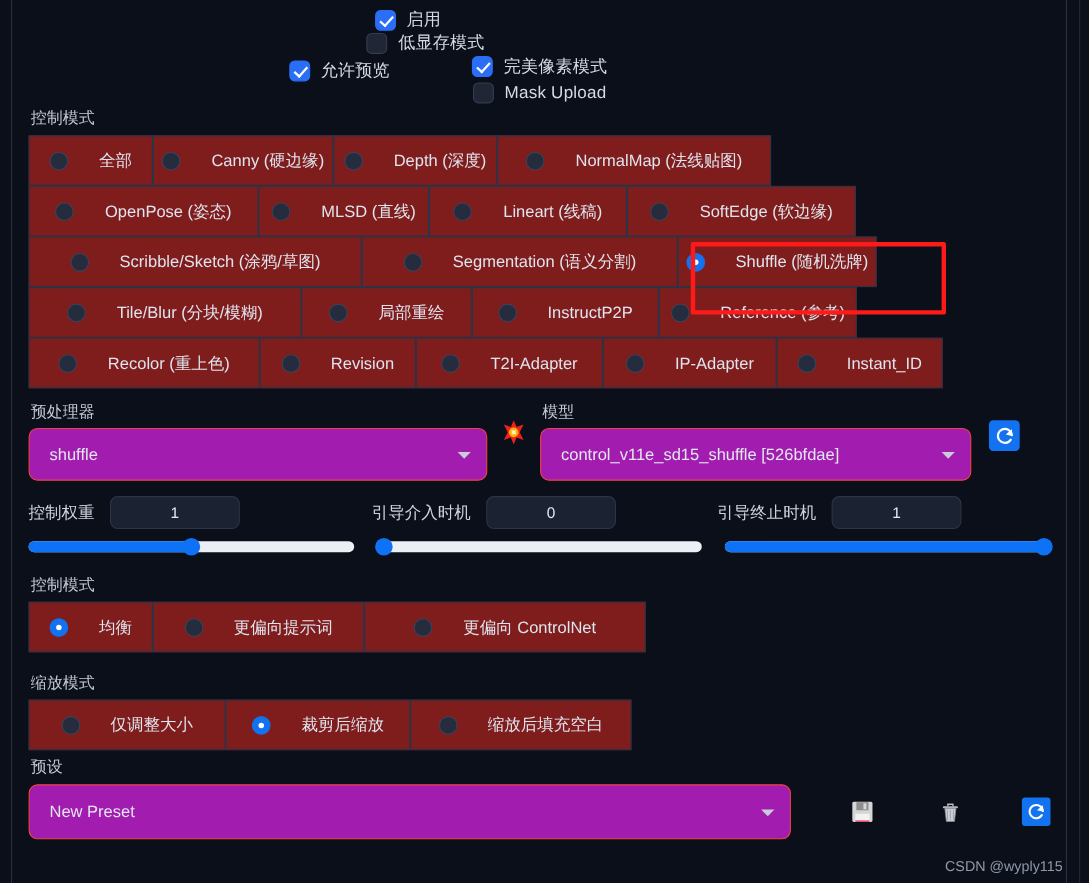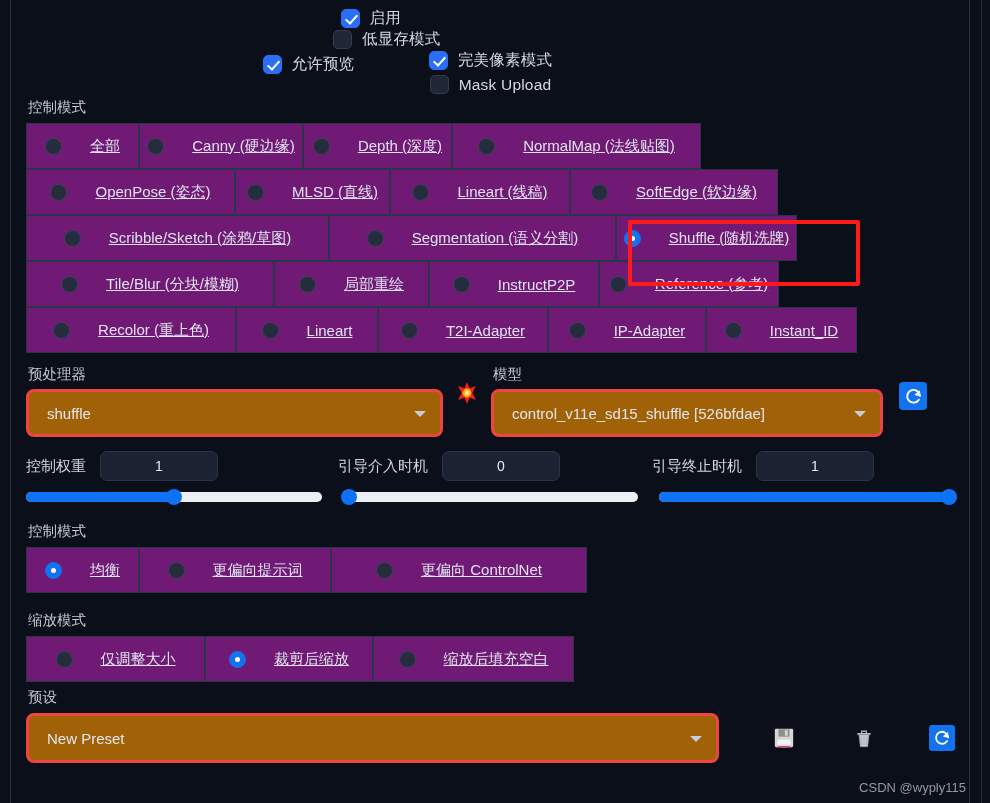--- a/index.html
+++ b/index.html
@@ -65,26 +65,25 @@
   }
 
   
   .radio-rows { display: flex; flex-direction: column; }
   .radio-row { display: flex; }
   .rbtn {
     display: flex; align-items: center; justify-content: center;
     gap: 28px;
     height: 46px;
     padding: 0 20px;
-    background: #701a75;
+    background: #7f1d1d;
     border: 1px solid #2c3449;
     color: #dfe4ee;
     font-size: 15px;
     white-space: nowrap;
-    text-decoration: underline;
   }
   .rbtn .dot {
     width: 17px; height: 17px; border-radius: 50%;
     background: #252c3e; border: 1px solid #3a4358;
     flex: none; position: relative;
   }
   .rbtn.sel .dot {
     background: #1272f0; border-color: #1272f0;
   }
   .rbtn.sel .dot::after {
@@ -100,22 +99,22 @@
     pointer-events: none;
   }
 
   
   .dd-area { display: flex; align-items: center; margin-top: 12px; }
   .dd-col { display: flex; flex-direction: column; }
   .dd-col .sec-label { margin: 0 0 5px 2px; }
   .dd {
     position: relative;
     height: 48px;
-    background: #a16207;
-    border: 3px solid #ef4444;
+    background: #a21caf;
+    border: 1px solid #ef4444;
     border-radius: 8px;
     display: flex; align-items: center;
     padding: 0 36px 0 18px;
     color: #e3e7f0; font-size: 15px;
   }
   .dd .caret {
     position: absolute; right: 14px; top: 50%;
     width: 0; height: 0; margin-top: -2px;
     border-left: 6px solid transparent;
     border-right: 6px solid transparent;
@@ -288,21 +287,21 @@
         </div>
       </div>
 
       <div class="radio-row">
         <div class="rbtn" style="width:210px">
           <span class="dot"></span>
           <span>Recolor (重上色)</span>
         </div>
         <div class="rbtn" style="width:142px">
           <span class="dot"></span>
-          <span>Lineart</span>
+          <span>Revision</span>
         </div>
         <div class="rbtn" style="width:170px">
           <span class="dot"></span>
           <span>T2I-Adapter</span>
         </div>
         <div class="rbtn" style="width:158px">
           <span class="dot"></span>
           <span>IP-Adapter</span>
         </div>
         <div class="rbtn" style="width:151px">

